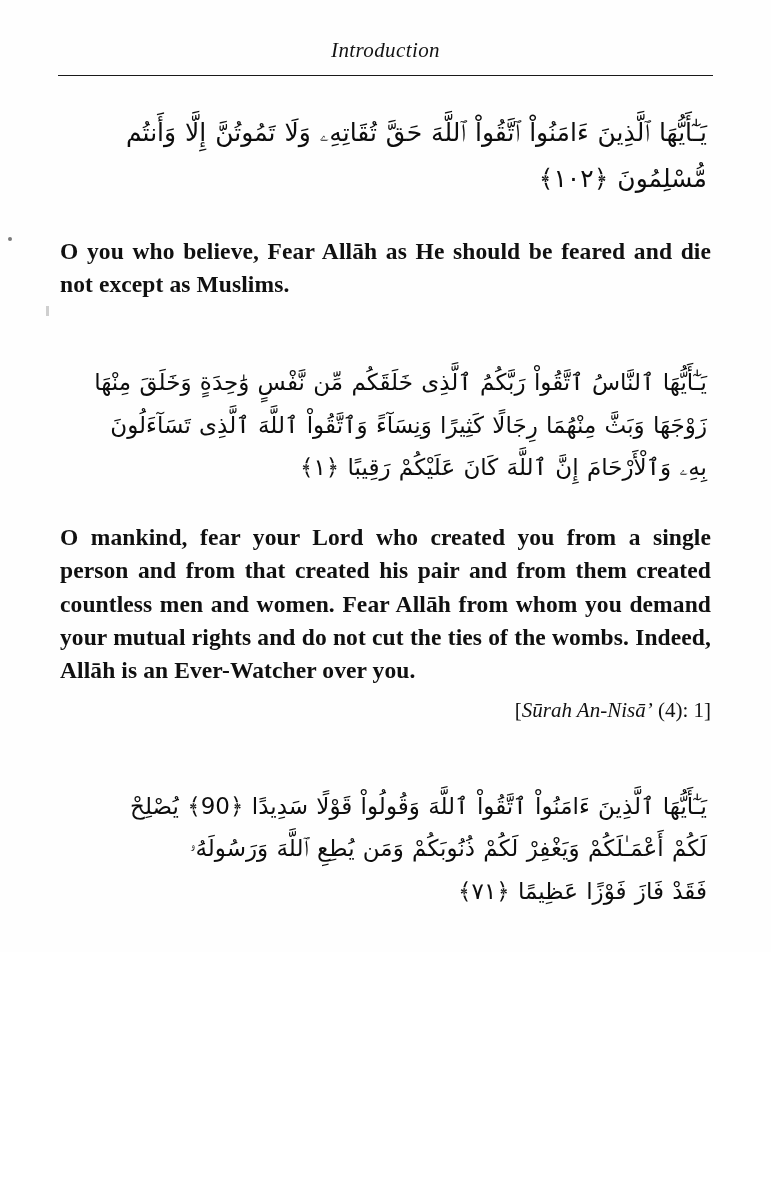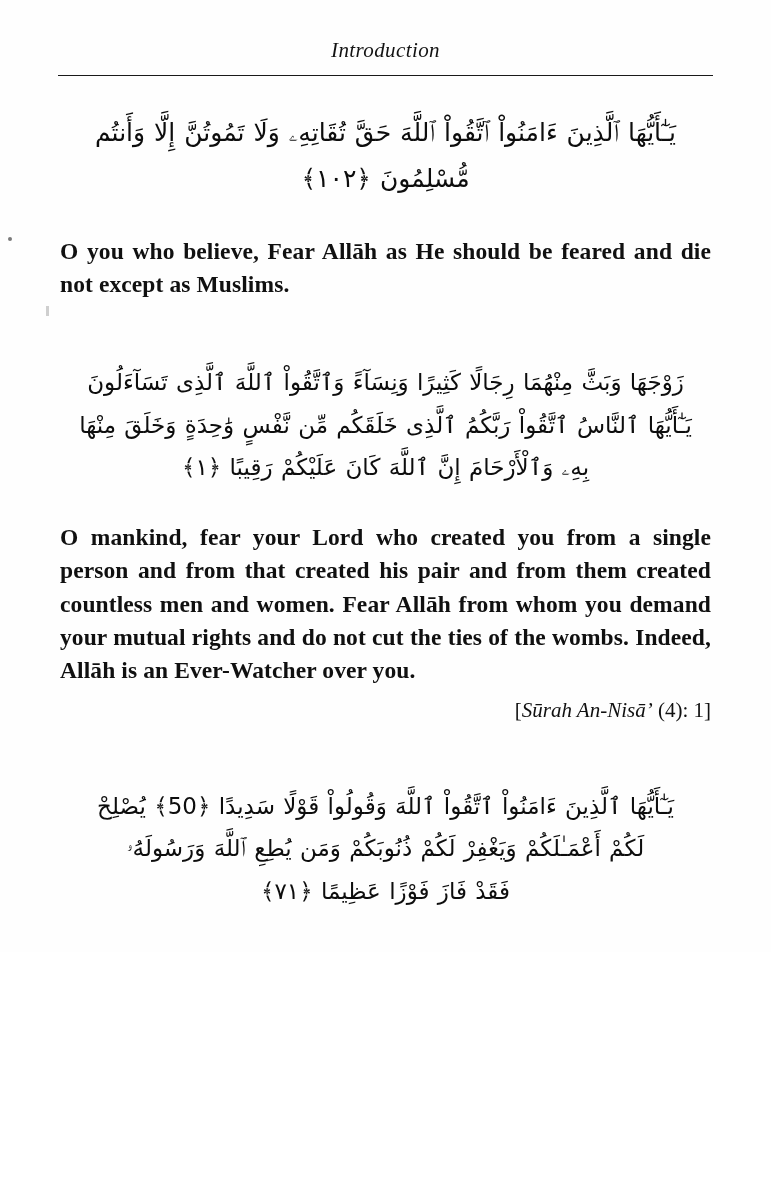--- a/index.html
+++ b/index.html
@@ -52,20 +52,21 @@
     font-size: 25px;
     line-height: 1.85;
     color: #0d0d0d;
     letter-spacing: 0px;
     word-spacing: 1px;
     padding: 0 6px;
   }
   .arabic .ln {
     display: block;
     white-space: nowrap;
+    text-align: right;
   }
   .arabic.small {
     font-size: 23px;
   }
 
   .translation {
     font-family: "Liberation Serif", serif;
     font-size: 23.5px;
     line-height: 1.42;
     text-align: justify;
@@ -127,33 +128,33 @@
       <span class="ln">يَـٰٓأَيُّهَا ٱلَّذِينَ ءَامَنُواْ ٱتَّقُواْ ٱللَّهَ حَقَّ تُقَاتِهِۦ وَلَا تَمُوتُنَّ إِلَّا وَأَنتُم</span>
       <span class="ln">مُّسْلِمُونَ ﴿١٠٢﴾</span>
     </div>
     <div class="translation">O you who believe, Fear Allāh as He should be feared and die not except as Muslims.</div>
   </div>
 
   <div class="gap-1"></div>
 
   <div class="block">
     <div class="arabic small">
+      <span class="ln">يَـٰٓأَيُّهَا ٱلنَّاسُ ٱتَّقُواْ رَبَّكُمُ ٱلَّذِى خَلَقَكُم مِّن نَّفْسٍ وَٰحِدَةٍ وَخَلَقَ مِنْهَا</span>
       <span class="ln">زَوْجَهَا وَبَثَّ مِنْهُمَا رِجَالًا كَثِيرًا وَنِسَآءً وَٱتَّقُواْ ٱللَّهَ ٱلَّذِى تَسَآءَلُونَ</span>
-      <span class="ln">يَـٰٓأَيُّهَا ٱلنَّاسُ ٱتَّقُواْ رَبَّكُمُ ٱلَّذِى خَلَقَكُم مِّن نَّفْسٍ وَٰحِدَةٍ وَخَلَقَ مِنْهَا</span>
       <span class="ln">بِهِۦ وَٱلْأَرْحَامَ إِنَّ ٱللَّهَ كَانَ عَلَيْكُمْ رَقِيبًا ﴿١﴾</span>
     </div>
     <div class="translation">O mankind, fear your Lord who created you from a single person and from that created his pair and from them created countless men and women. Fear Allāh from whom you demand your mutual rights and do not cut the ties of the wombs. Indeed, Allāh is an Ever-Watcher over you.</div>
     <div class="reference">
       <span>[</span><span class="src">Sūrah An-Nisā’</span> <span>(4): 1</span><span>]</span>
     </div>
   </div>
 
   <div class="gap-2"></div>
 
   <div class="block">
     <div class="arabic small">
-      <span class="ln">يَـٰٓأَيُّهَا ٱلَّذِينَ ءَامَنُواْ ٱتَّقُواْ ٱللَّهَ وَقُولُواْ قَوْلًا سَدِيدًا ﴿50﴾ يُصْلِحْ</span>
+      <span class="ln">يَـٰٓأَيُّهَا ٱلَّذِينَ ءَامَنُواْ ٱتَّقُواْ ٱللَّهَ وَقُولُواْ قَوْلًا سَدِيدًا ﴿90﴾ يُصْلِحْ</span>
       <span class="ln">لَكُمْ أَعْمَـٰلَكُمْ وَيَغْفِرْ لَكُمْ ذُنُوبَكُمْ وَمَن يُطِعِ ٱللَّهَ وَرَسُولَهُۥ</span>
       <span class="ln">فَقَدْ فَازَ فَوْزًا عَظِيمًا ﴿٧١﴾</span>
     </div>
   </div>
 
 </div>
 
 </body></html>

